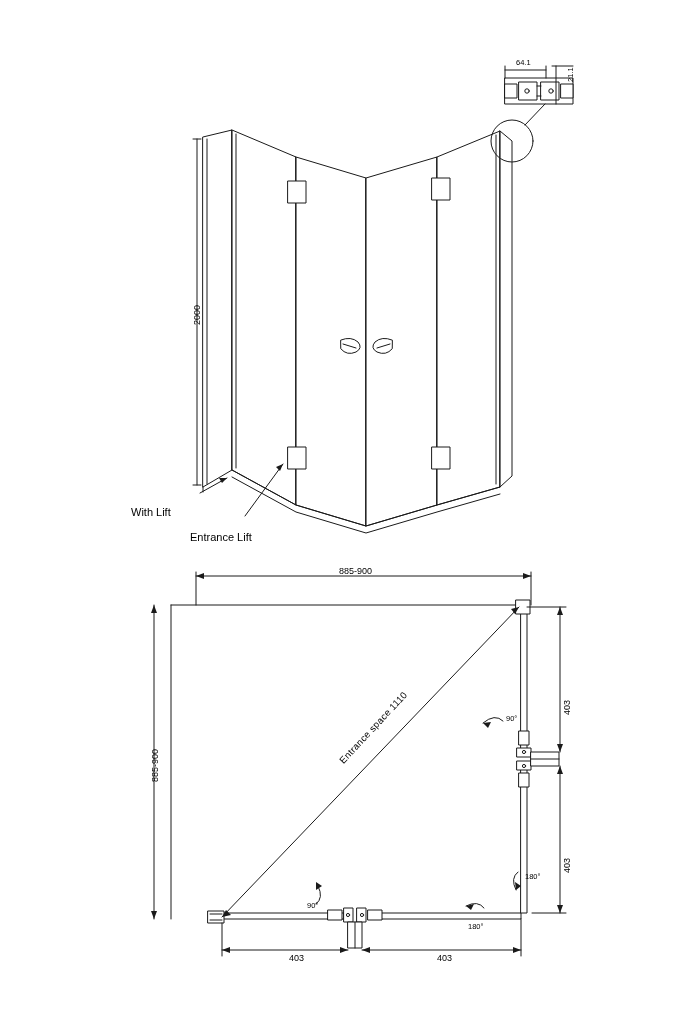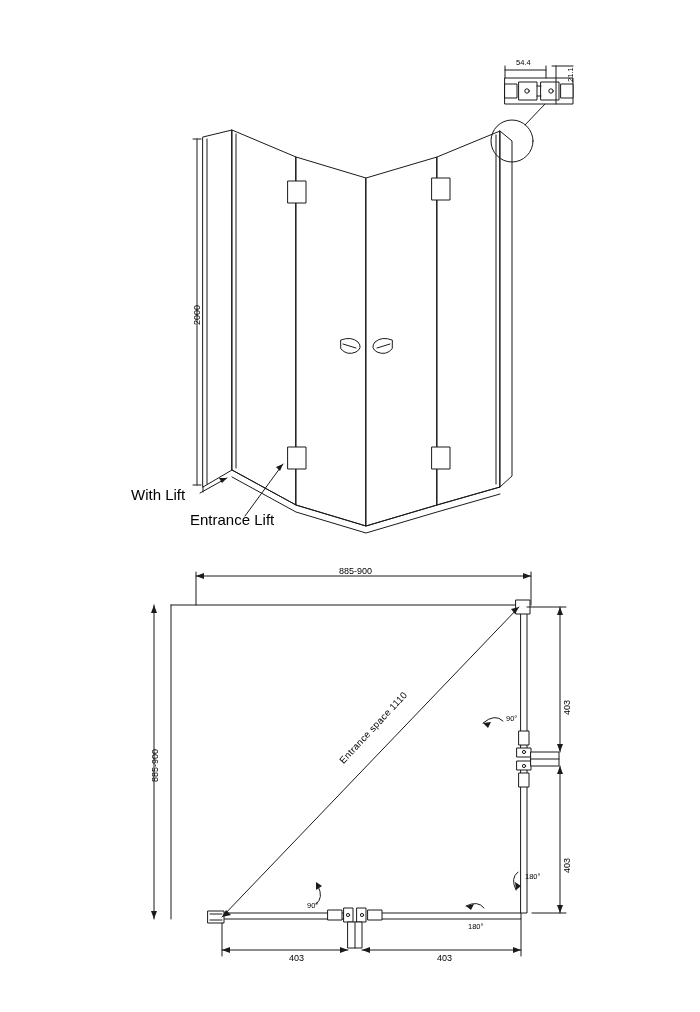--- a/index.html
+++ b/index.html
@@ -13,21 +13,21 @@
   }
   .stage{position:absolute;left:0;top:0;width:700px;height:1012px;}
   svg{display:block;}
   .lbl{
     position:absolute;
     font-family:"Liberation Sans", sans-serif;
     color:#000;
     white-space:nowrap;
   }
   .lbl-sm{font-size:9px;}
-  .lbl-md{font-size:15px;}
+  .lbl-md{font-size:11px;margin-top:20px;}
   .rot90{transform:rotate(-90deg);transform-origin:0 0;}
   .rot-diag{transform:rotate(-47deg);transform-origin:0 0;font-size:9.5px;letter-spacing:0.3px;}
   .tiny{font-size:7.5px;}
 </style>
 </head>
 <body>
 
 <div class="stage">
 
   <svg width="700" height="545" viewBox="0 0 700 545">
@@ -106,21 +106,21 @@
       <line x1="200" y1="493" x2="227" y2="478"></line>
       <polygon points="227,478 219,478 222,483" fill="#1a1a1a" stroke="none"></polygon>
       <line x1="245" y1="516" x2="283" y2="464"></line>
       <polygon points="283,464 276,467 280,471" fill="#1a1a1a" stroke="none"></polygon>
     </g>
   </svg>
 
   <div class="lbl lbl-sm rot90" style="left:192px;top:325px;">2000</div>
   <div class="lbl lbl-md" style="left:131px;top:486px;">With Lift</div>
   <div class="lbl lbl-md" style="left:190px;top:511px;">Entrance Lift</div>
-  <div class="lbl tiny" style="left:516px;top:58px;">54.4</div>
+  <div class="lbl tiny" style="left:516px;top:58px;">64.1</div>
   <div class="lbl tiny rot90" style="left:566px;top:82px;">21.1</div>
 
   <svg width="700" height="470" viewBox="0 0 700 470" style="position:absolute;left:0;top:545px;">
     <g fill="none" stroke="#1a1a1a" stroke-width="1" stroke-linejoin="round" stroke-linecap="round">
 
       <line x1="171" y1="60" x2="171" y2="374"></line>
       <line x1="171" y1="60" x2="524" y2="60"></line>
 
       <line x1="196" y1="31" x2="531" y2="31"></line>
       <polygon points="196,31 204,28 204,34" fill="#1a1a1a" stroke="none"></polygon>

